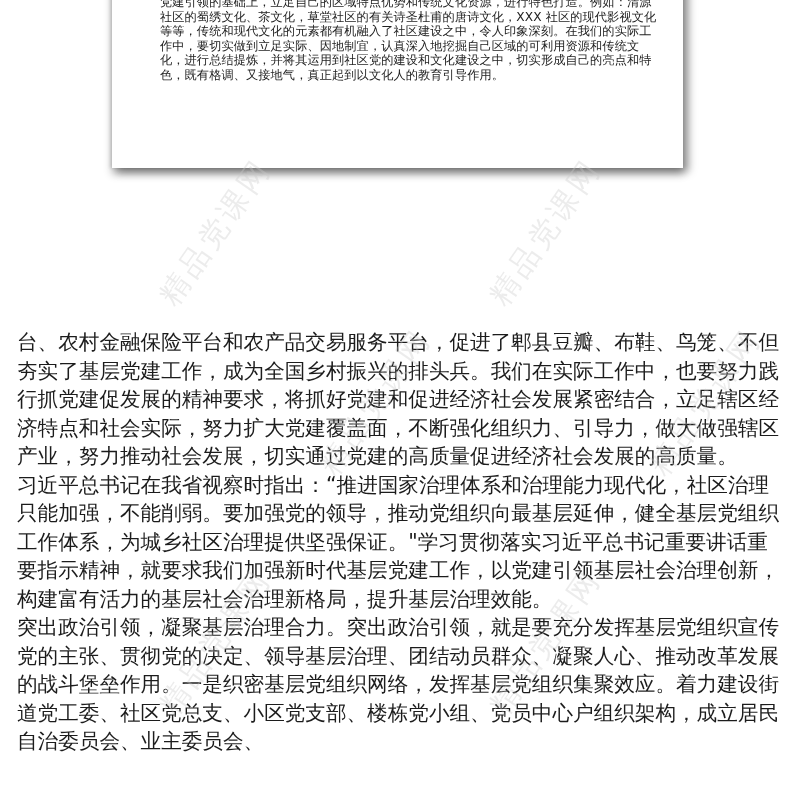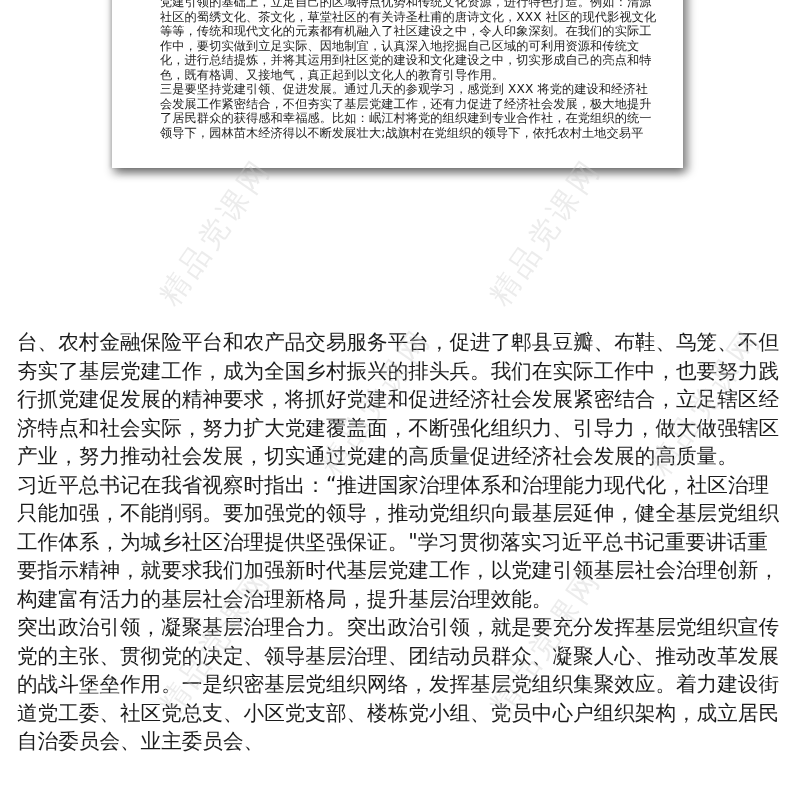--- a/index.html
+++ b/index.html
@@ -62,21 +62,20 @@
       pointer-events: none;
       font-family: "DejaVu Sans", sans-serif;
     }
   </style>
 </head>
 <body>
 
 <div class="preview-card">
   <div class="preview-text">
     <p>党建引领的基础上，立足自己的区域特点优势和传统文化资源，进行特色打造。例如：清源社区的蜀绣文化、茶文化，草堂社区的有关诗圣杜甫的唐诗文化，XXX 社区的现代影视文化等等，传统和现代文化的元素都有机融入了社区建设之中，令人印象深刻。在我们的实际工作中，要切实做到立足实际、因地制宜，认真深入地挖掘自己区域的可利用资源和传统文化，进行总结提炼，并将其运用到社区党的建设和文化建设之中，切实形成自己的亮点和特色，既有格调、又接地气，真正起到以文化人的教育引导作用。</p>
-    <p>三是要坚持党建引领、促进发展。通过几天的参观学习，感觉到 XXX 将党的建设和经济社会发展工作紧密结合，不但夯实了基层党建工作，还有力促进了经济社会发展，极大地提升了居民群众的获得感和幸福感。比如：岷江村将党的组织建到专业合作社，在党组织的统一领导下，园林苗木经济得以不断发展壮大;战旗村在党组织的领导下，依托农村土地交易平</p>
   </div>
 </div>
 
 <div class="watermark" style="left:150px; top:290px;">精品党课网</div>
 <div class="watermark" style="left:480px; top:290px;">精品党课网</div>
 <div class="watermark" style="left:310px; top:460px;">精品党课网</div>
 <div class="watermark" style="left:640px; top:460px;">精品党课网</div>
 <div class="watermark" style="left:150px; top:700px;">精品党课网</div>
 <div class="watermark" style="left:480px; top:700px;">精品党课网</div>
 

